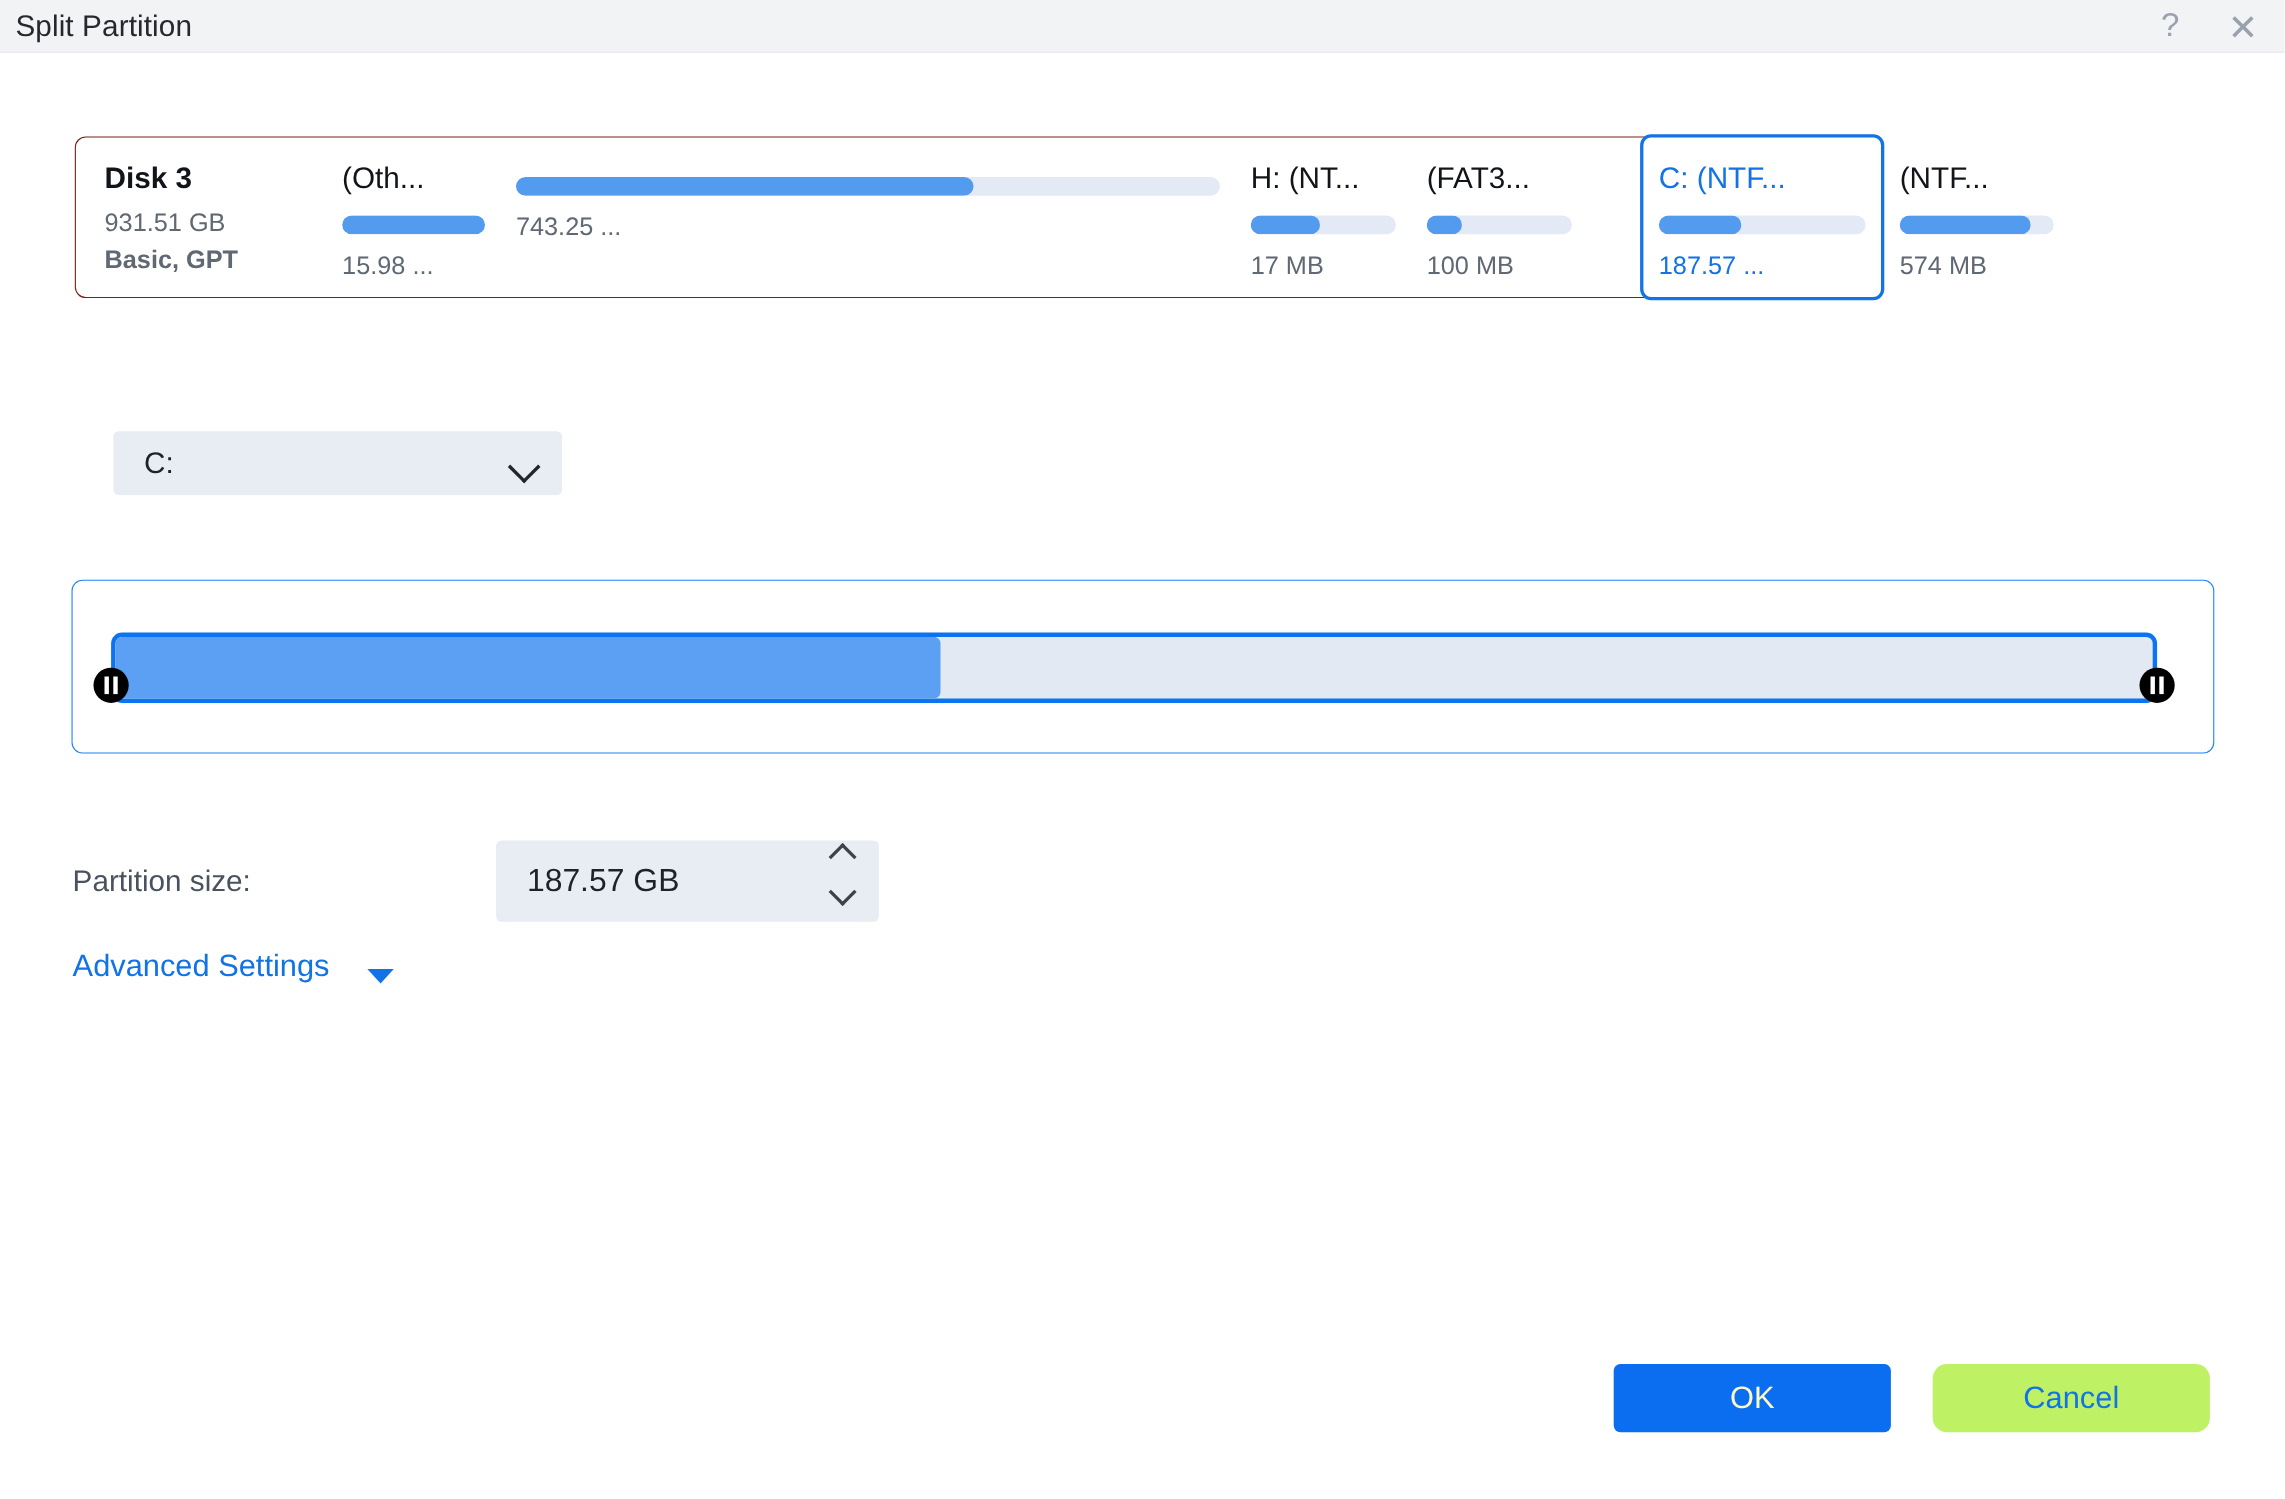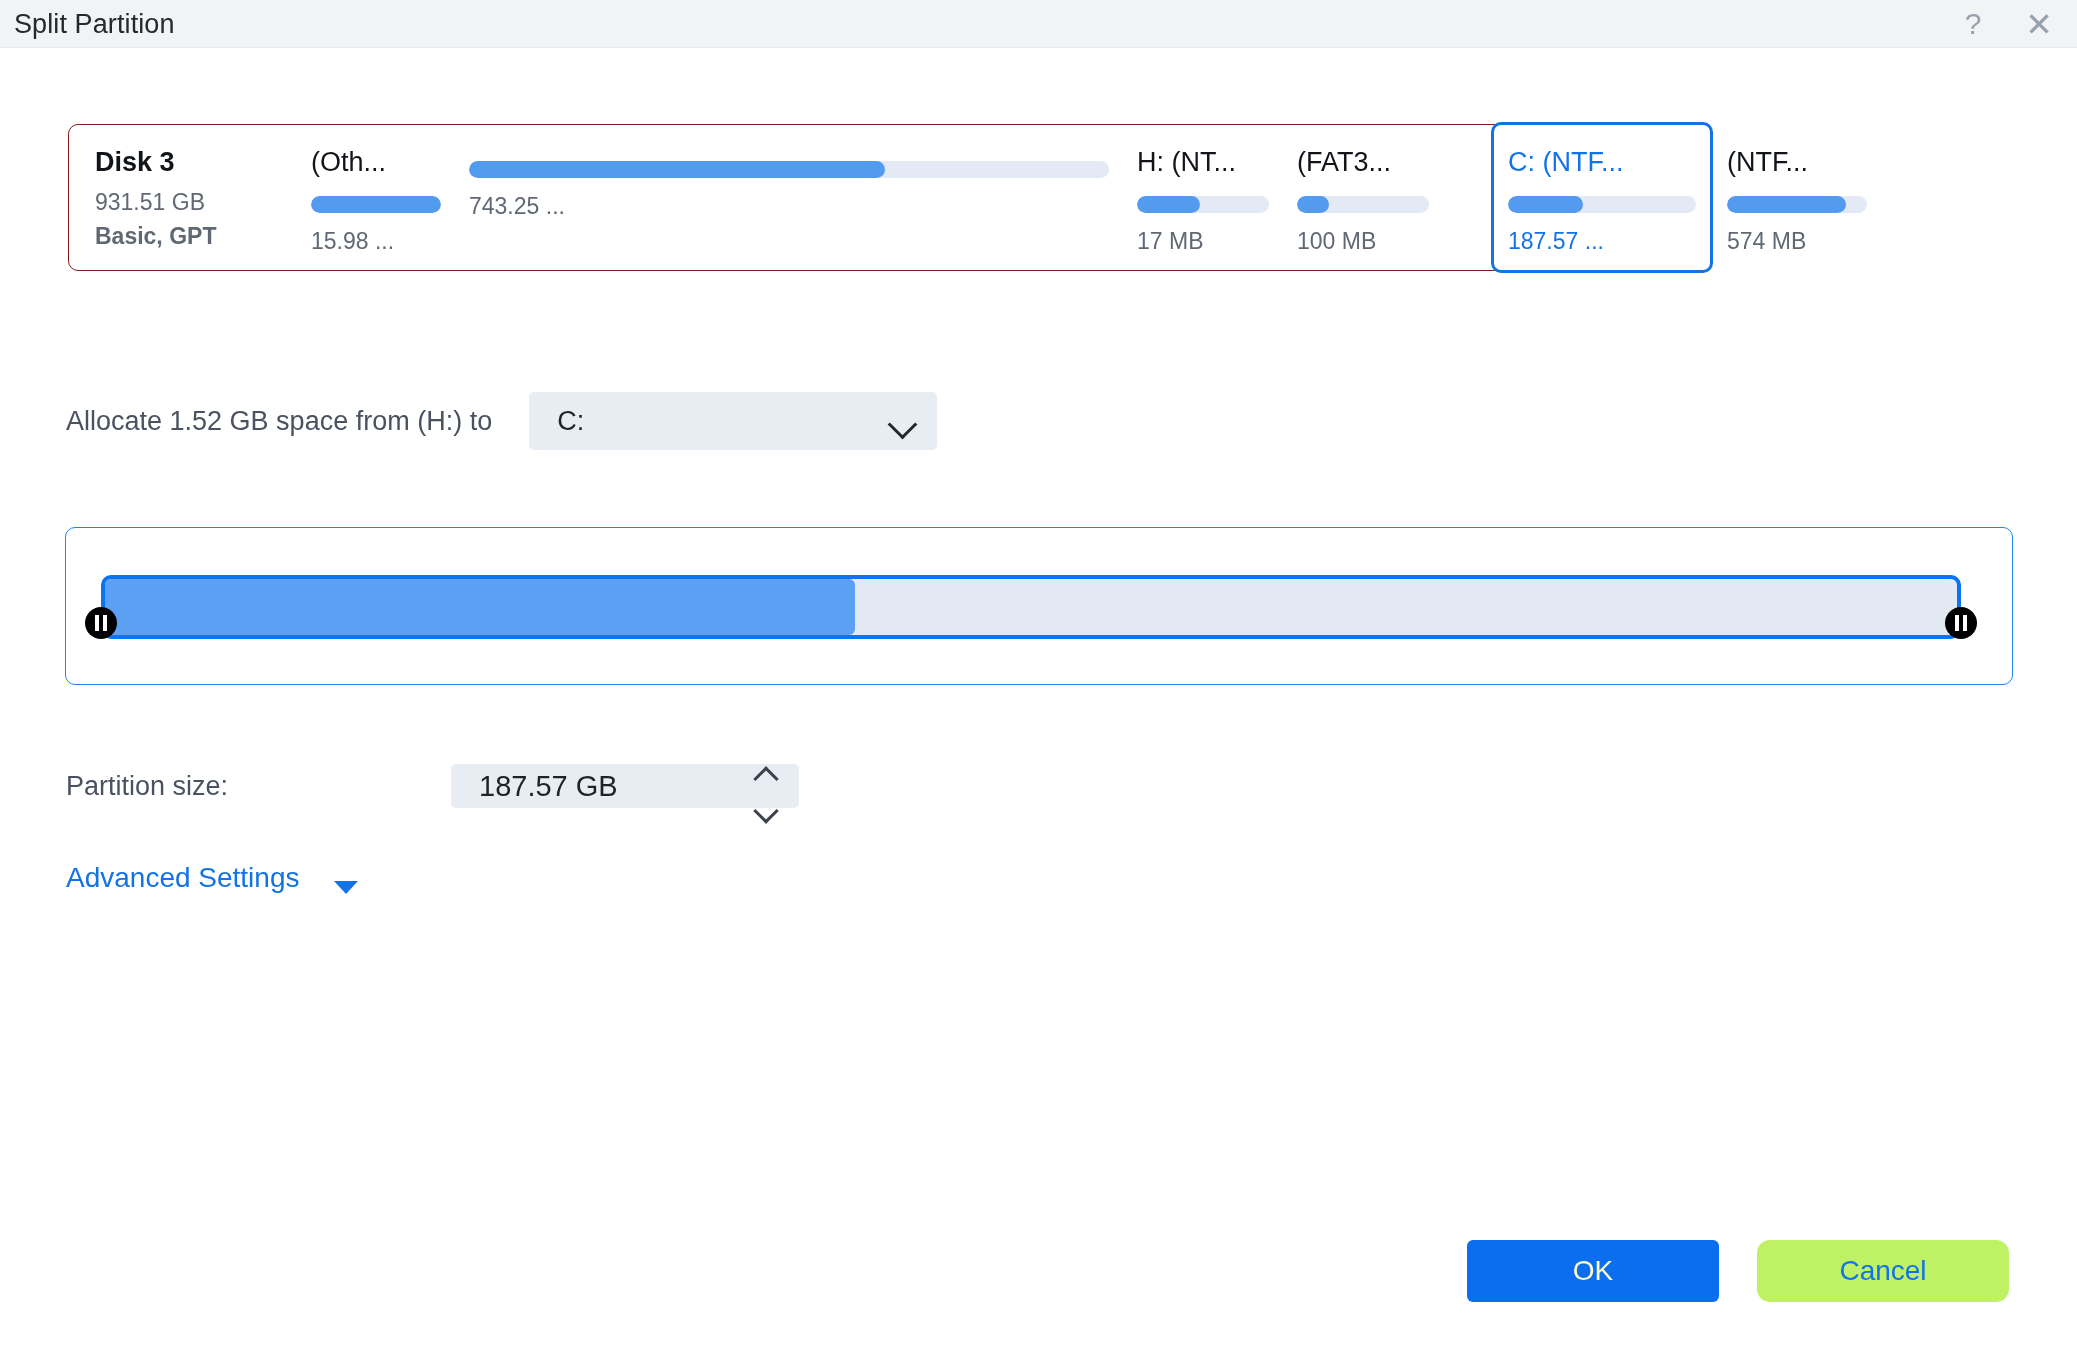--- a/index.html
+++ b/index.html
@@ -261,21 +261,21 @@
   }
   .size-label {
     font-size: 27px;
     color: #4a5260;
     white-space: nowrap;
     width: 385px;
   }
   .spinner {
     position: relative;
     width: 348px;
-    height: 44px;
+    height: 74px;
     background: #e8edf3;
     border-radius: 5px;
     display: flex;
     align-items: center;
   }
   .spinner .spin-value {
     font-size: 29px;
     color: #1f2328;
     margin-left: 28px;
   }
@@ -424,21 +424,20 @@
           <div class="pbar-fill" style="width:85%"></div>
         </div>
         <div class="psize">574 MB</div>
       </div>
 
     </div>
   </div>
 </div>
 
 <div class="allocate-row">
-  <div class="allocate-text">Allocate 1.52 GB space from (H:) to</div>
   <div class="target-select">
     <div class="sel-value">C:</div>
     <div class="chevron-down"></div>
   </div>
 </div>
 
 <div class="slider-outer">
   <div class="slider-track">
     <div class="slider-fill" style="width:40.5%"></div>
   </div>

